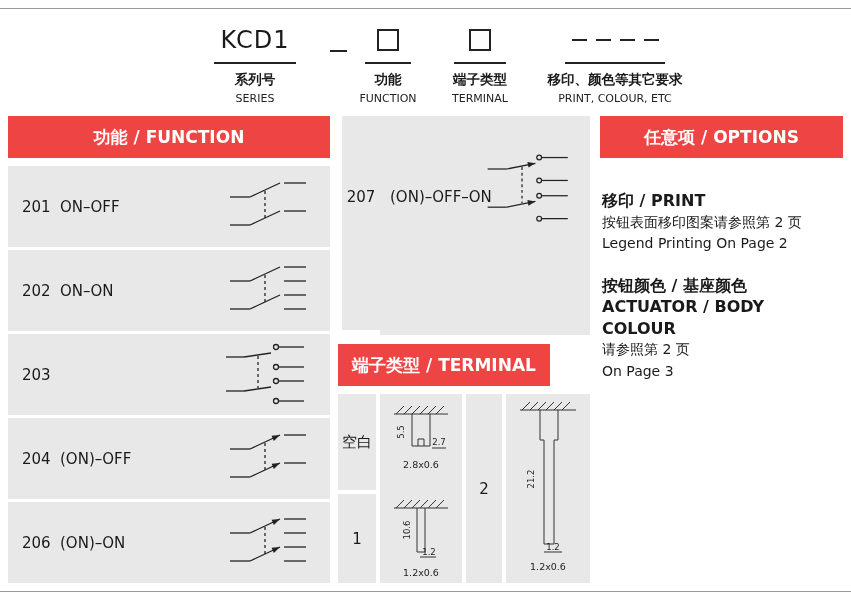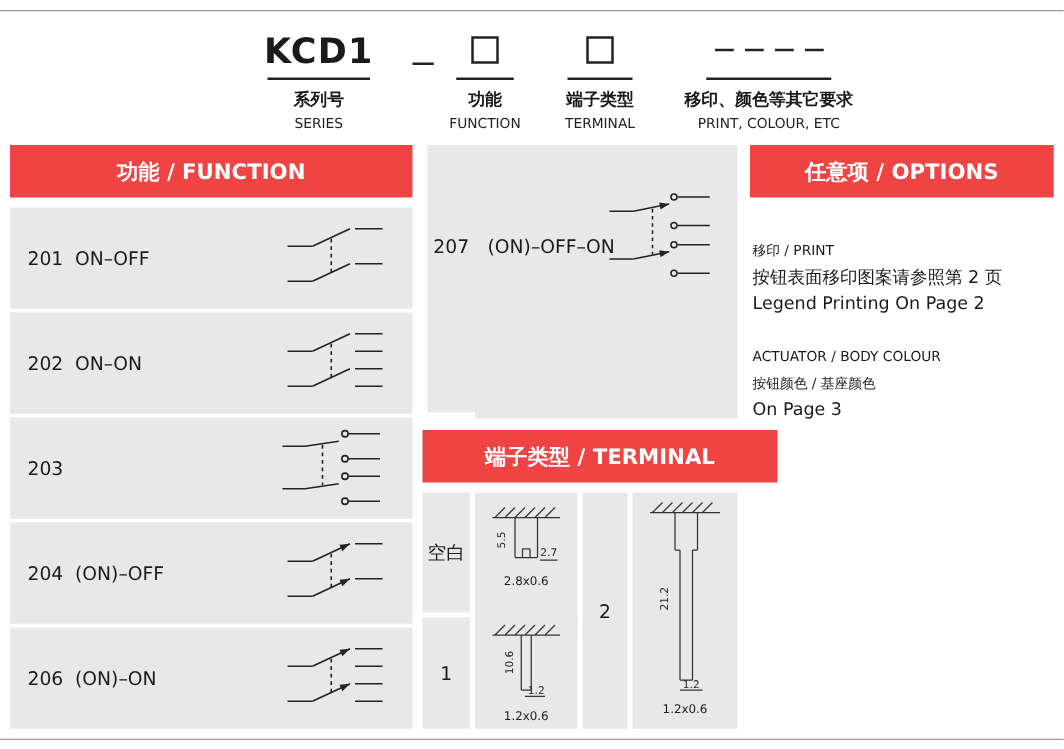--- a/index.html
+++ b/index.html
@@ -9,21 +9,21 @@
   .rule-top{top:8px}
   .rule-bottom{top:591px}
 
   
   .ord{position:absolute;top:20px;text-align:center}
   .ord-series{left:200px;width:110px}
   .ord-func{left:350px;width:76px}
   .ord-term{left:438px;width:84px}
   .ord-opts{left:545px;width:140px}
   .slot{height:40px;display:flex;align-items:center;justify-content:center}
-  .series-code{font-size:28px;font-weight:bold;letter-spacing:1px}
+  .series-code{font-size:24px;font-weight:normal;letter-spacing:1px}
   .sq{width:22px;height:22px;border:2px solid #222;background:#fff}
   .dashes{display:flex;gap:9px}
   .dashes span{width:15px;height:2px;background:#222}
   .uline{border-top:2px solid #222;margin:2px auto 0}
   .u-series{width:82px}.u-func{width:46px}.u-term{width:52px}.u-opts{width:100px}
   .cn{font-size:13.5px;font-weight:bold;margin-top:7px;white-space:nowrap}
   .en{font-size:11px;margin-top:3px;color:#222;white-space:nowrap}
   .dash-sep{position:absolute;left:330px;top:50px;width:17px;height:2px;background:#222}
 
   
@@ -35,34 +35,34 @@
   .fcode{width:52px;padding-left:14px;font-size:15px}
   .flabel{width:134px;font-size:15px}
   .fsym{margin-left:auto;margin-right:12px}
 
   .m207-code{position:absolute;left:342px;top:116px;width:38px;height:214px;background:#e8e8e8}
   .m207-code span{position:absolute;left:0;width:100%;top:72px;text-align:center;font-size:15px}
   .m207-body{position:absolute;left:380px;top:116px;width:210px;height:219px;background:#e8e8e8}
   .m207-label{position:absolute;left:10px;top:72px;font-size:15px}
   .m207-sym{position:absolute;right:5px;top:32px}
 
-  .term-header{position:absolute;left:338px;top:344px;width:284px}
+  .term-header{position:absolute;left:338px;top:344px;width:212px}
   .tcell{position:absolute;background:#e8e8e8}
   .tc-blank{left:338px;top:394px;width:38px;height:96px}
   .tc-b1{left:380px;top:394px;width:82px;height:119px}
   .tc-1{left:338px;top:494px;width:38px;height:89px}
   .tc-b2{left:380px;top:494px;width:82px;height:89px}
   .tc-2{left:466px;top:394px;width:36px;height:189px}
   .tc-d{left:506px;top:394px;width:84px;height:189px}
   .tlabel{display:flex;align-items:center;justify-content:center;font-size:15px}
 
   .panel-right{position:absolute;left:600px;top:116px;width:243px;height:467px}
   .panel-right .green-bar{position:absolute;left:0;top:0;width:100%}
   .opt-text{position:absolute;left:2px;top:74px;font-size:14px;line-height:21.5px}
-  .opt-title{font-weight:normal;font-size:11px}
+  .opt-title{font-weight:bold;font-size:16px}
   .opt-gap{height:20px}
 
   svg text{font-family:"DejaVu Sans","Liberation Sans",sans-serif;fill:#222}
   svg .ln{stroke:#222;stroke-width:1.3;fill:none}
   svg .tln{stroke:#333;stroke-width:1;fill:none}
 </style>
 </head>
 <body>
 
 <div class="page">
@@ -305,20 +305,21 @@
     </svg>
   </div>
 
   <div class="panel-right">
     <div class="green-bar">任意项 / OPTIONS</div>
     <div class="opt-text">
       <div class="opt-title">移印 / PRINT</div>
       <div>按钮表面移印图案请参照第 2 页</div>
       <div>Legend Printing On Page 2</div>
       <div class="opt-gap"></div>
+      <div class="opt-title">按钮颜色 / 基座颜色</div>
       <div class="opt-title">ACTUATOR / BODY COLOUR</div>
-      <div class="opt-title">按钮颜色 / 基座颜色</div>
+      <div>请参照第 2 页</div>
       <div>On Page 3</div>
     </div>
   </div>
 
   <div class="rule rule-bottom"></div>
 </div>
 
 </body></html>

